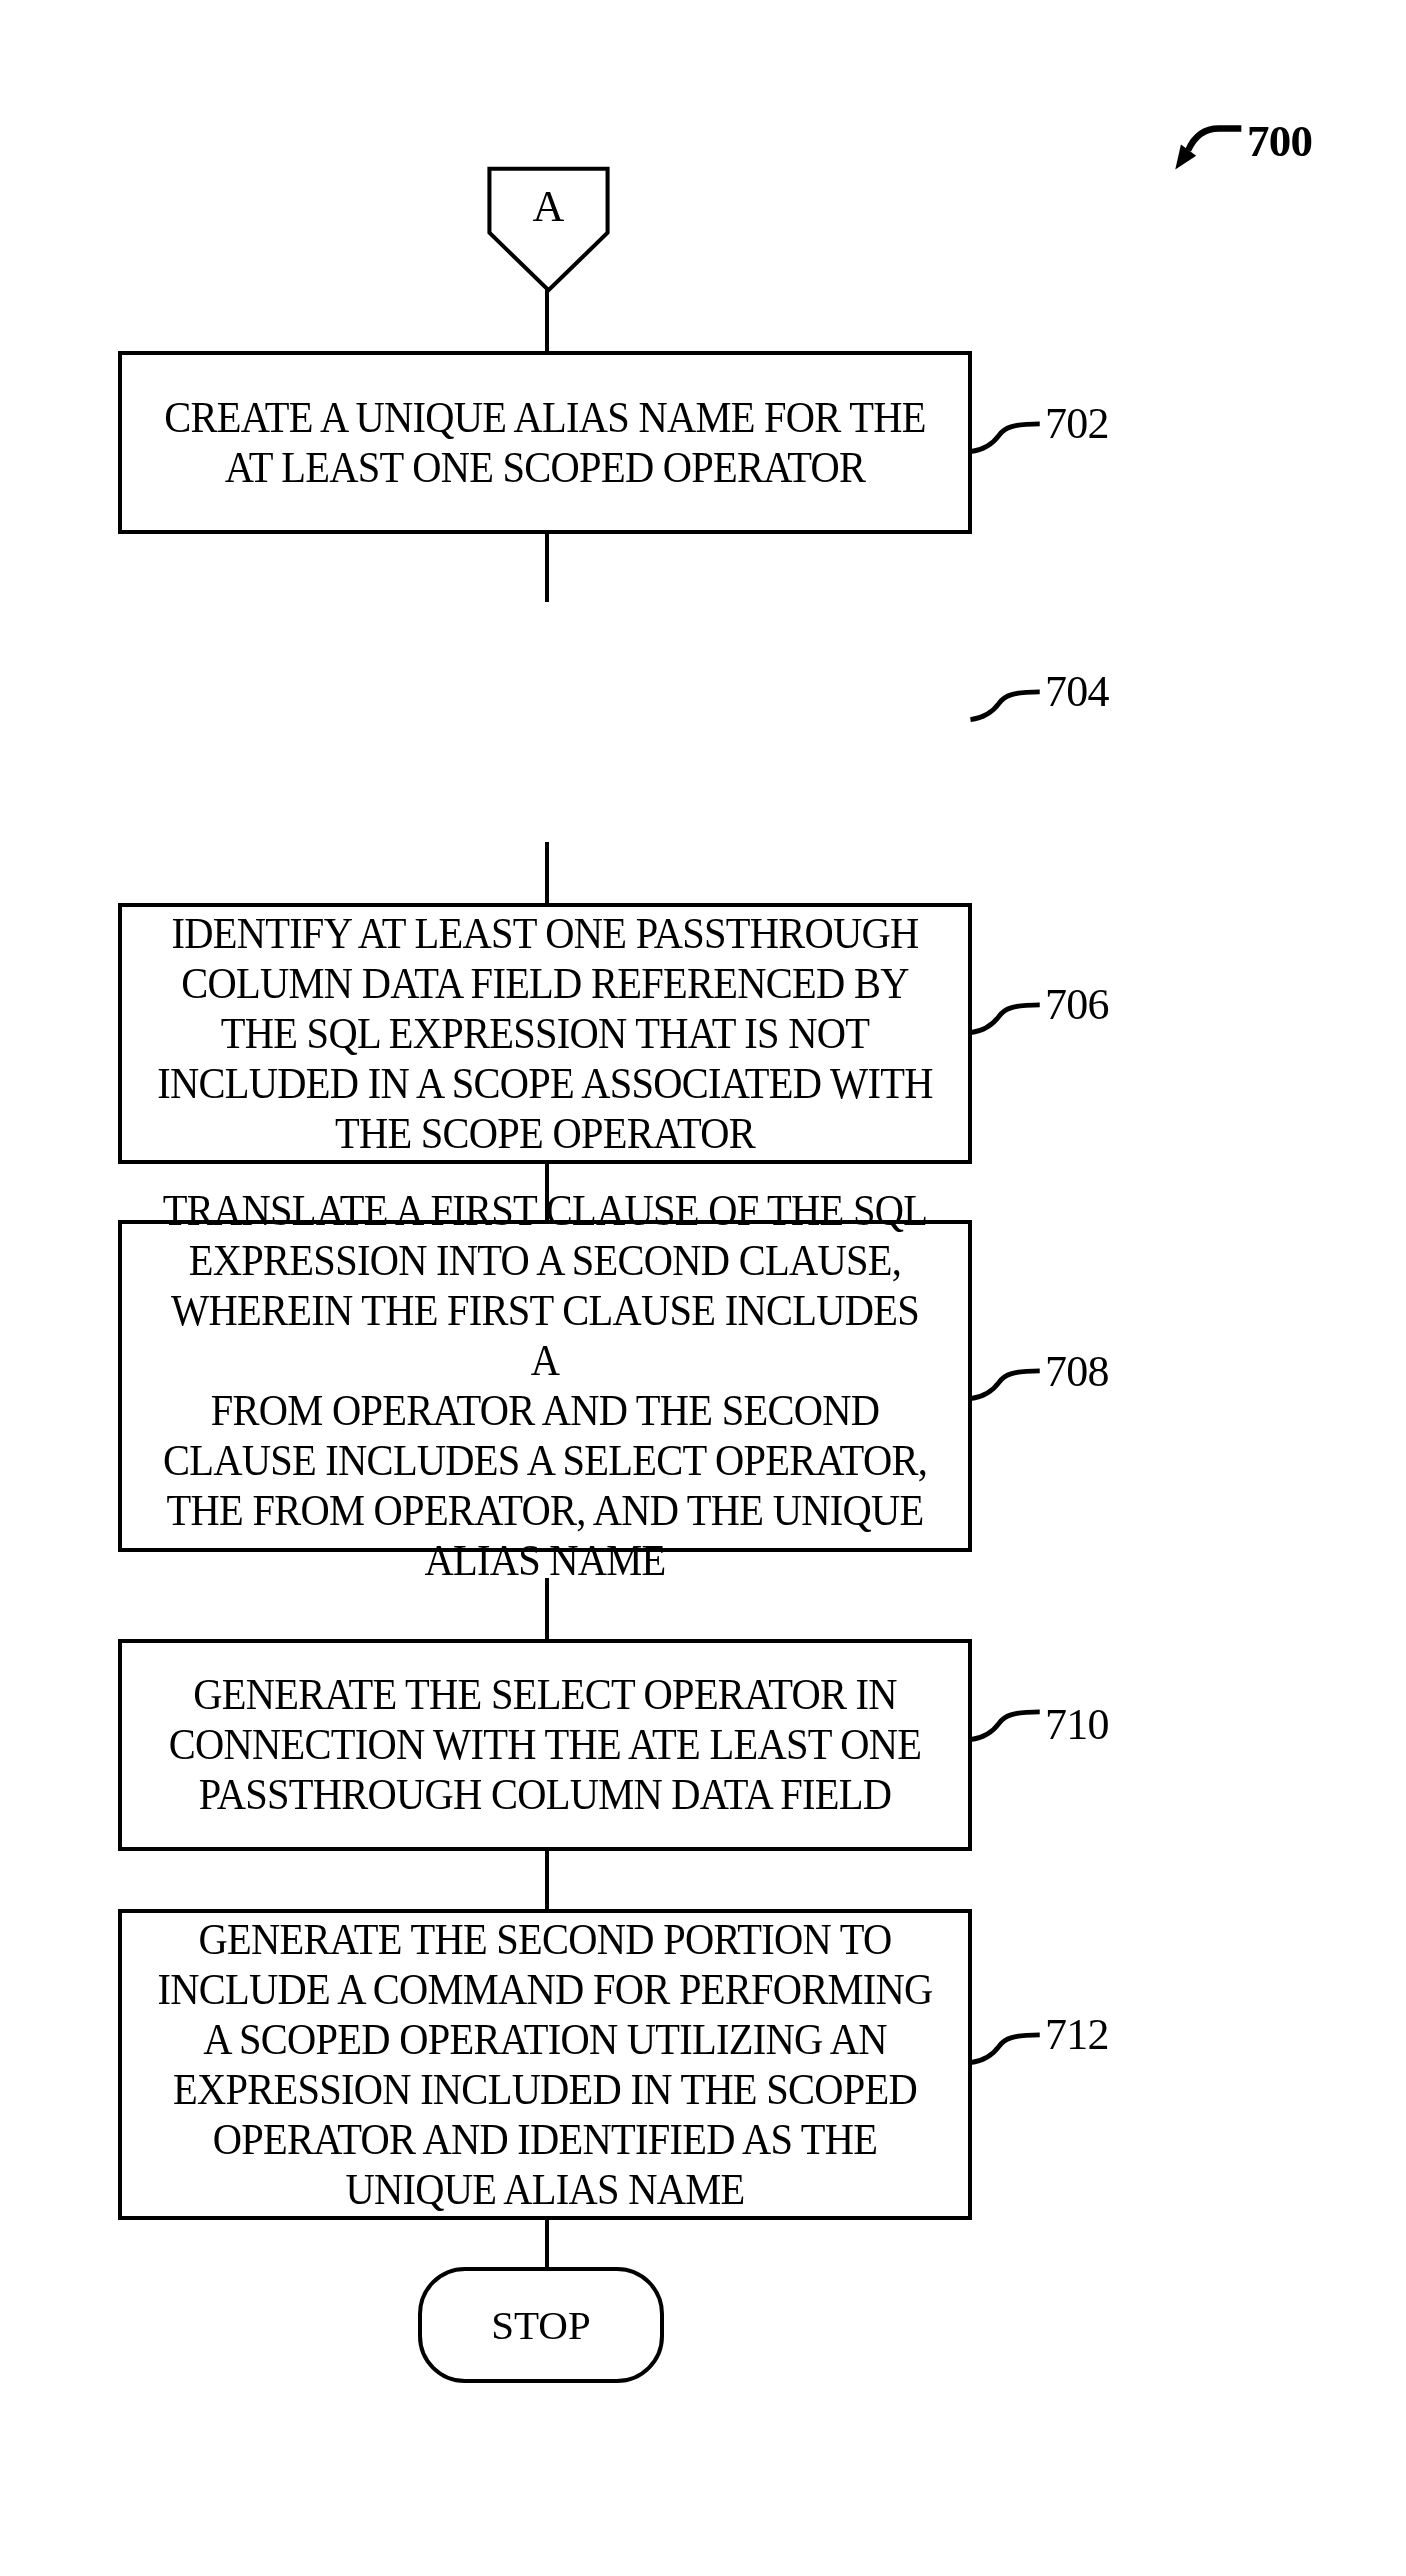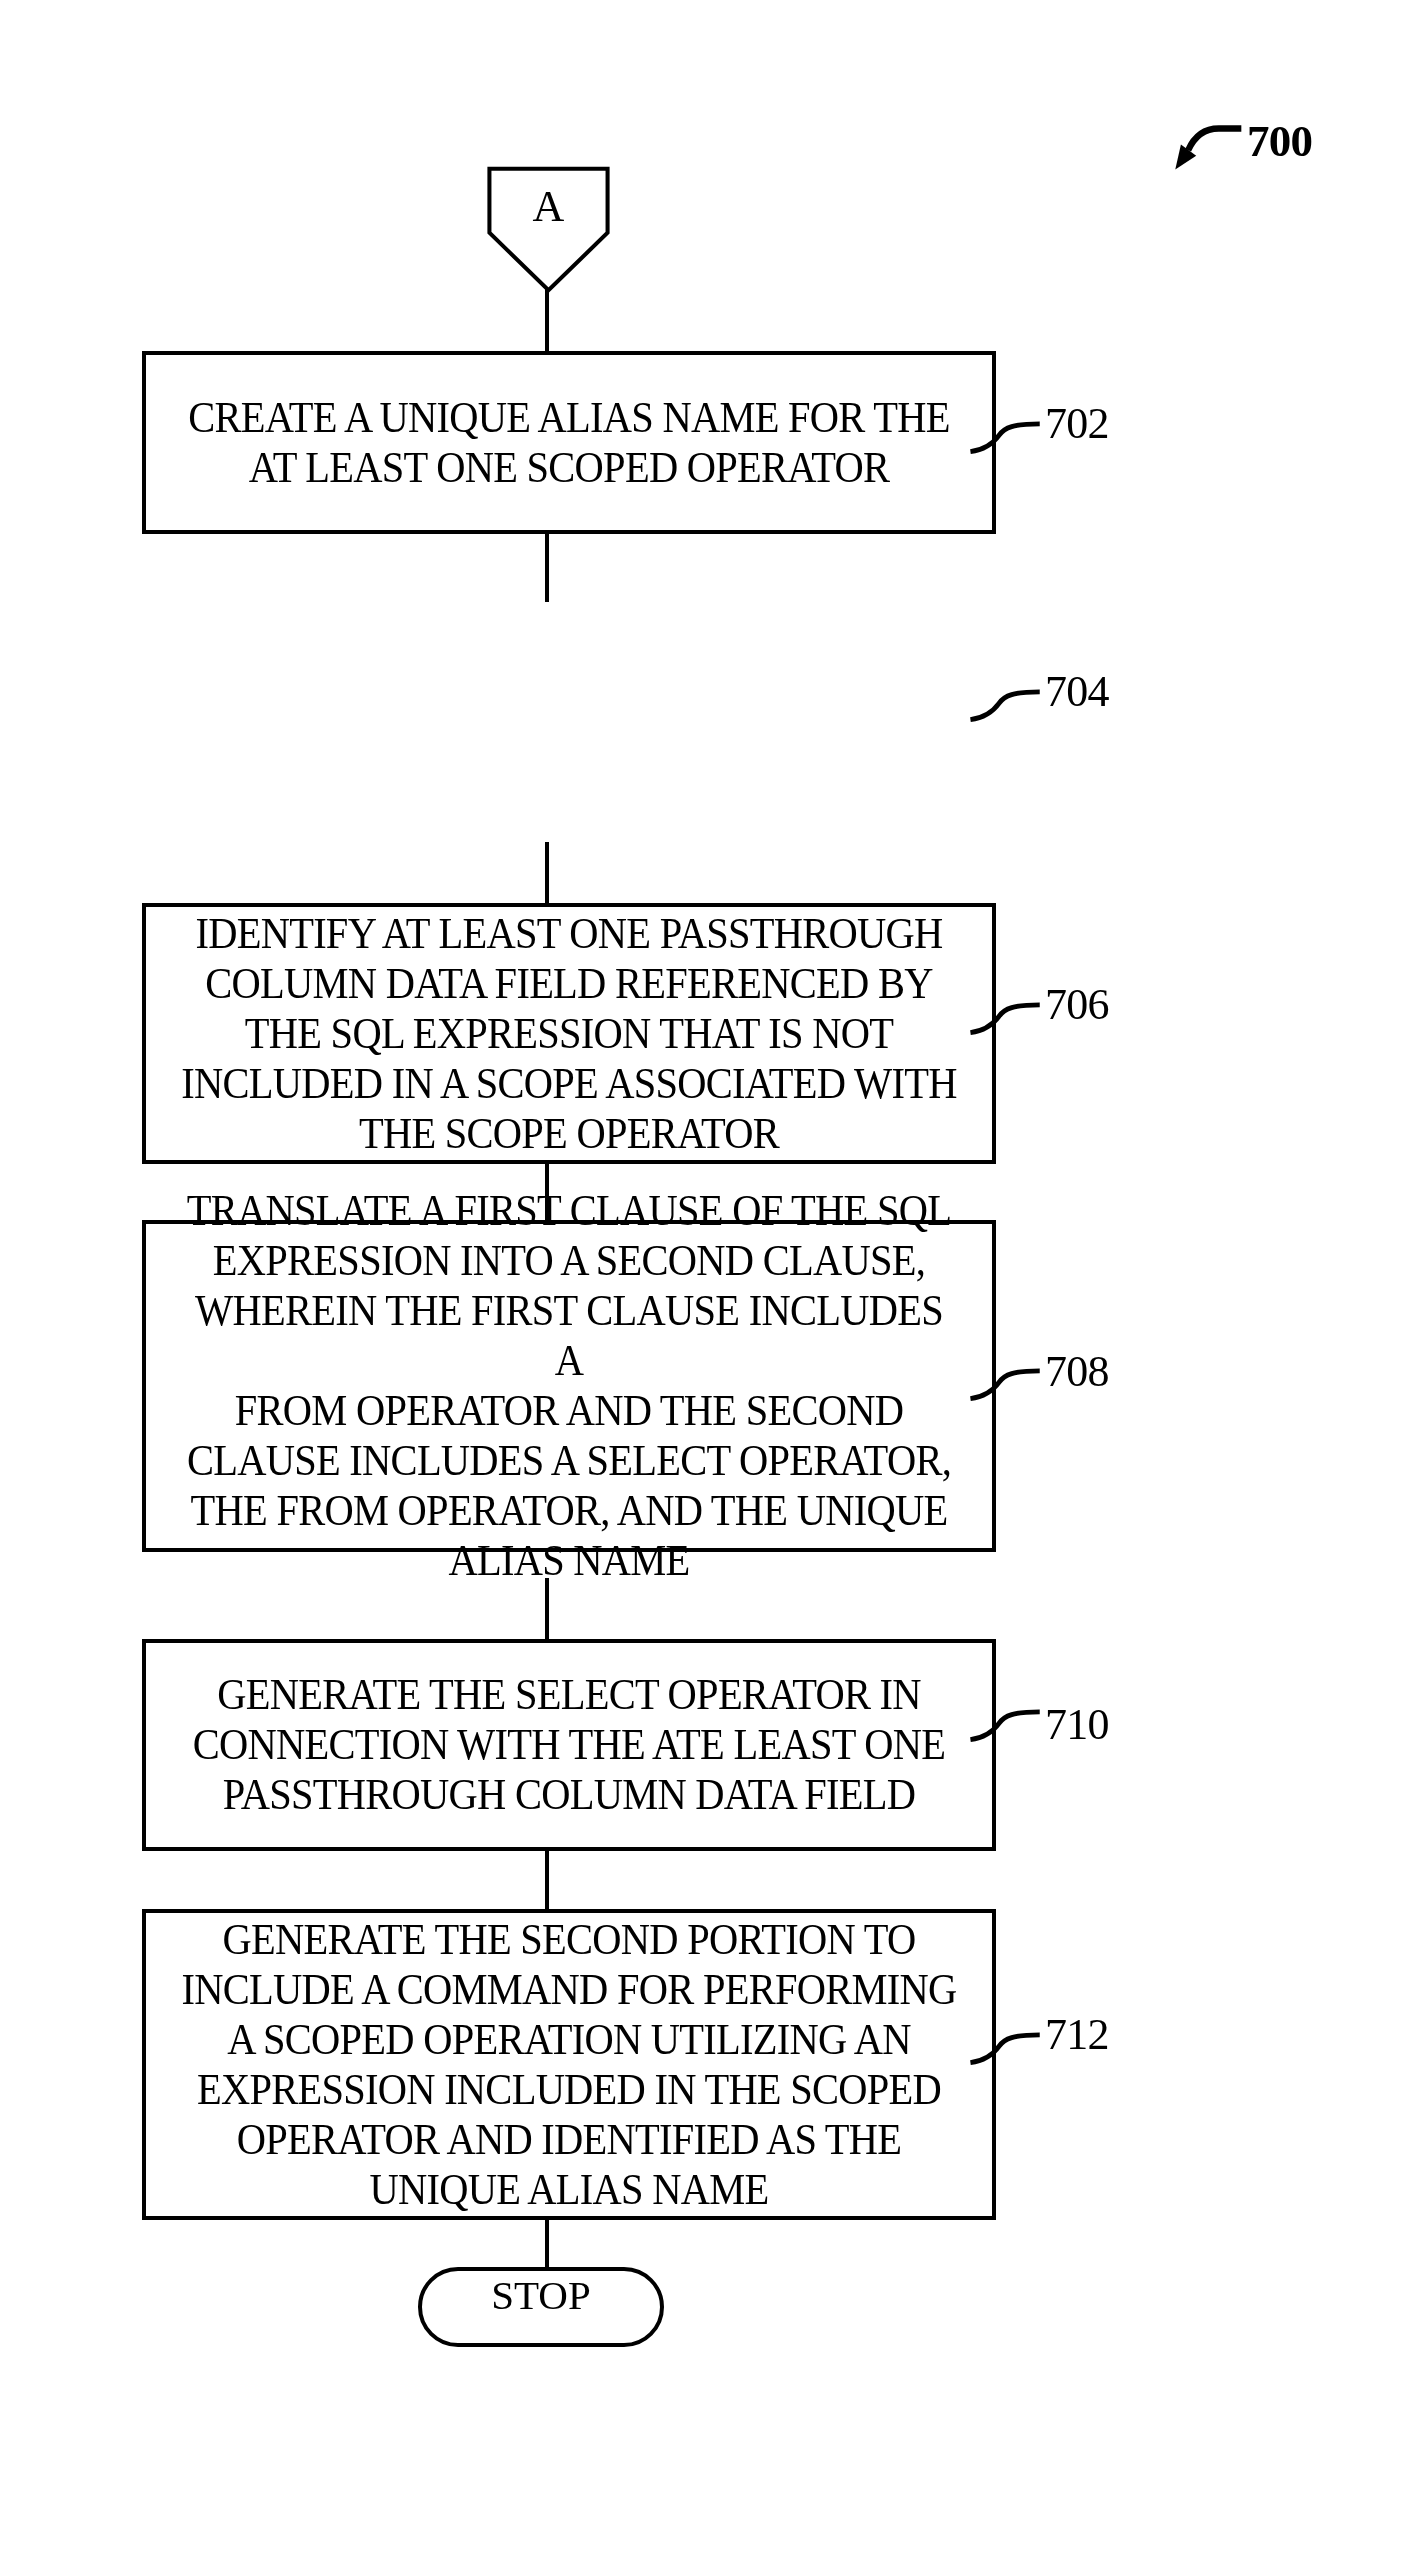--- a/index.html
+++ b/index.html
@@ -16,21 +16,20 @@
   .process-box{
     position:absolute;
     left:118px;
     width:854px;
     border:4px solid #000;
     box-sizing:border-box;
     background:#fff;
     display:flex;
     align-items:center;
     justify-content:flex-end;
-    margin-left:24px;
   }
   .box-text{
     display:block;
     width:100%;
     text-align:center;
     white-space:pre-line;
     font-size:44px;
     line-height:50px;
     letter-spacing:-0.8px;
     transform:scaleX(0.92);
@@ -76,27 +75,27 @@
     text-align:center;
     font-size:44px;
     line-height:44px;
   }
   
   #terminator-stop{
     position:absolute;
     left:418px;
     top:2267px;
     width:246px;
-    height:80px;
+    height:116px;
     border:4.9px solid #000;
     border-radius:47px;
     box-sizing:border-box;
     background:#fff;
     display:flex;
-    align-items:flex-start;
+    align-items:center;
     justify-content:center;
     font-size:41px;
     letter-spacing:0px;
   }
   
   #figure-ref{
     position:absolute;
     left:1247px;
     top:117px;
     font-size:45px;

